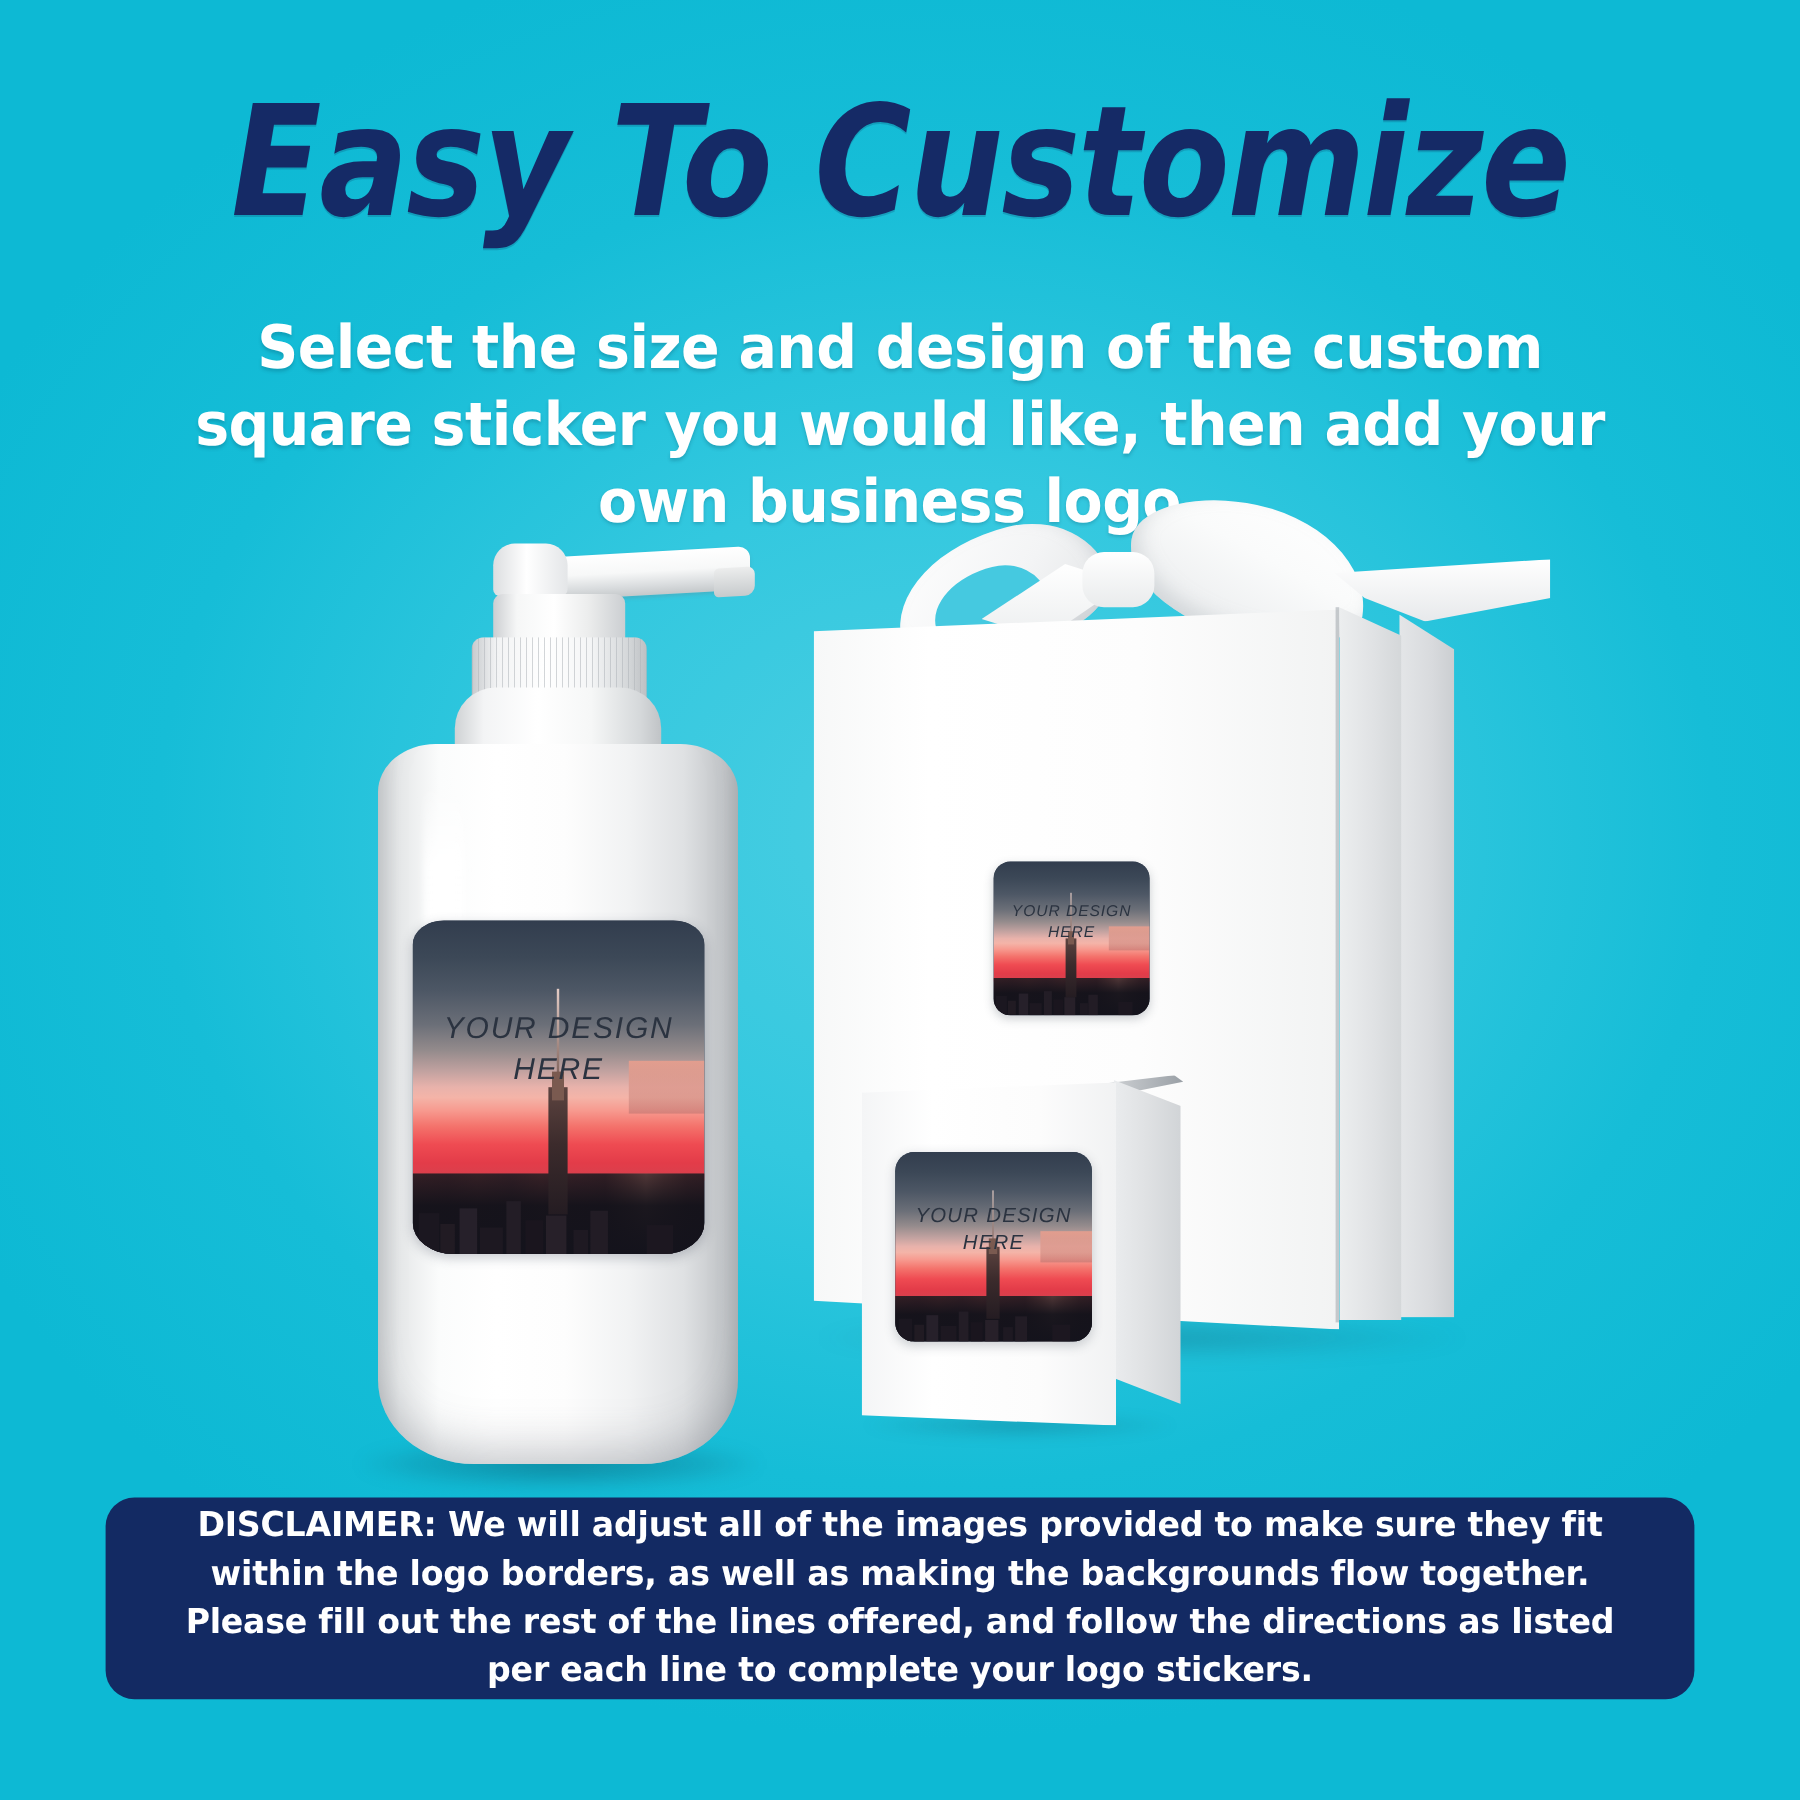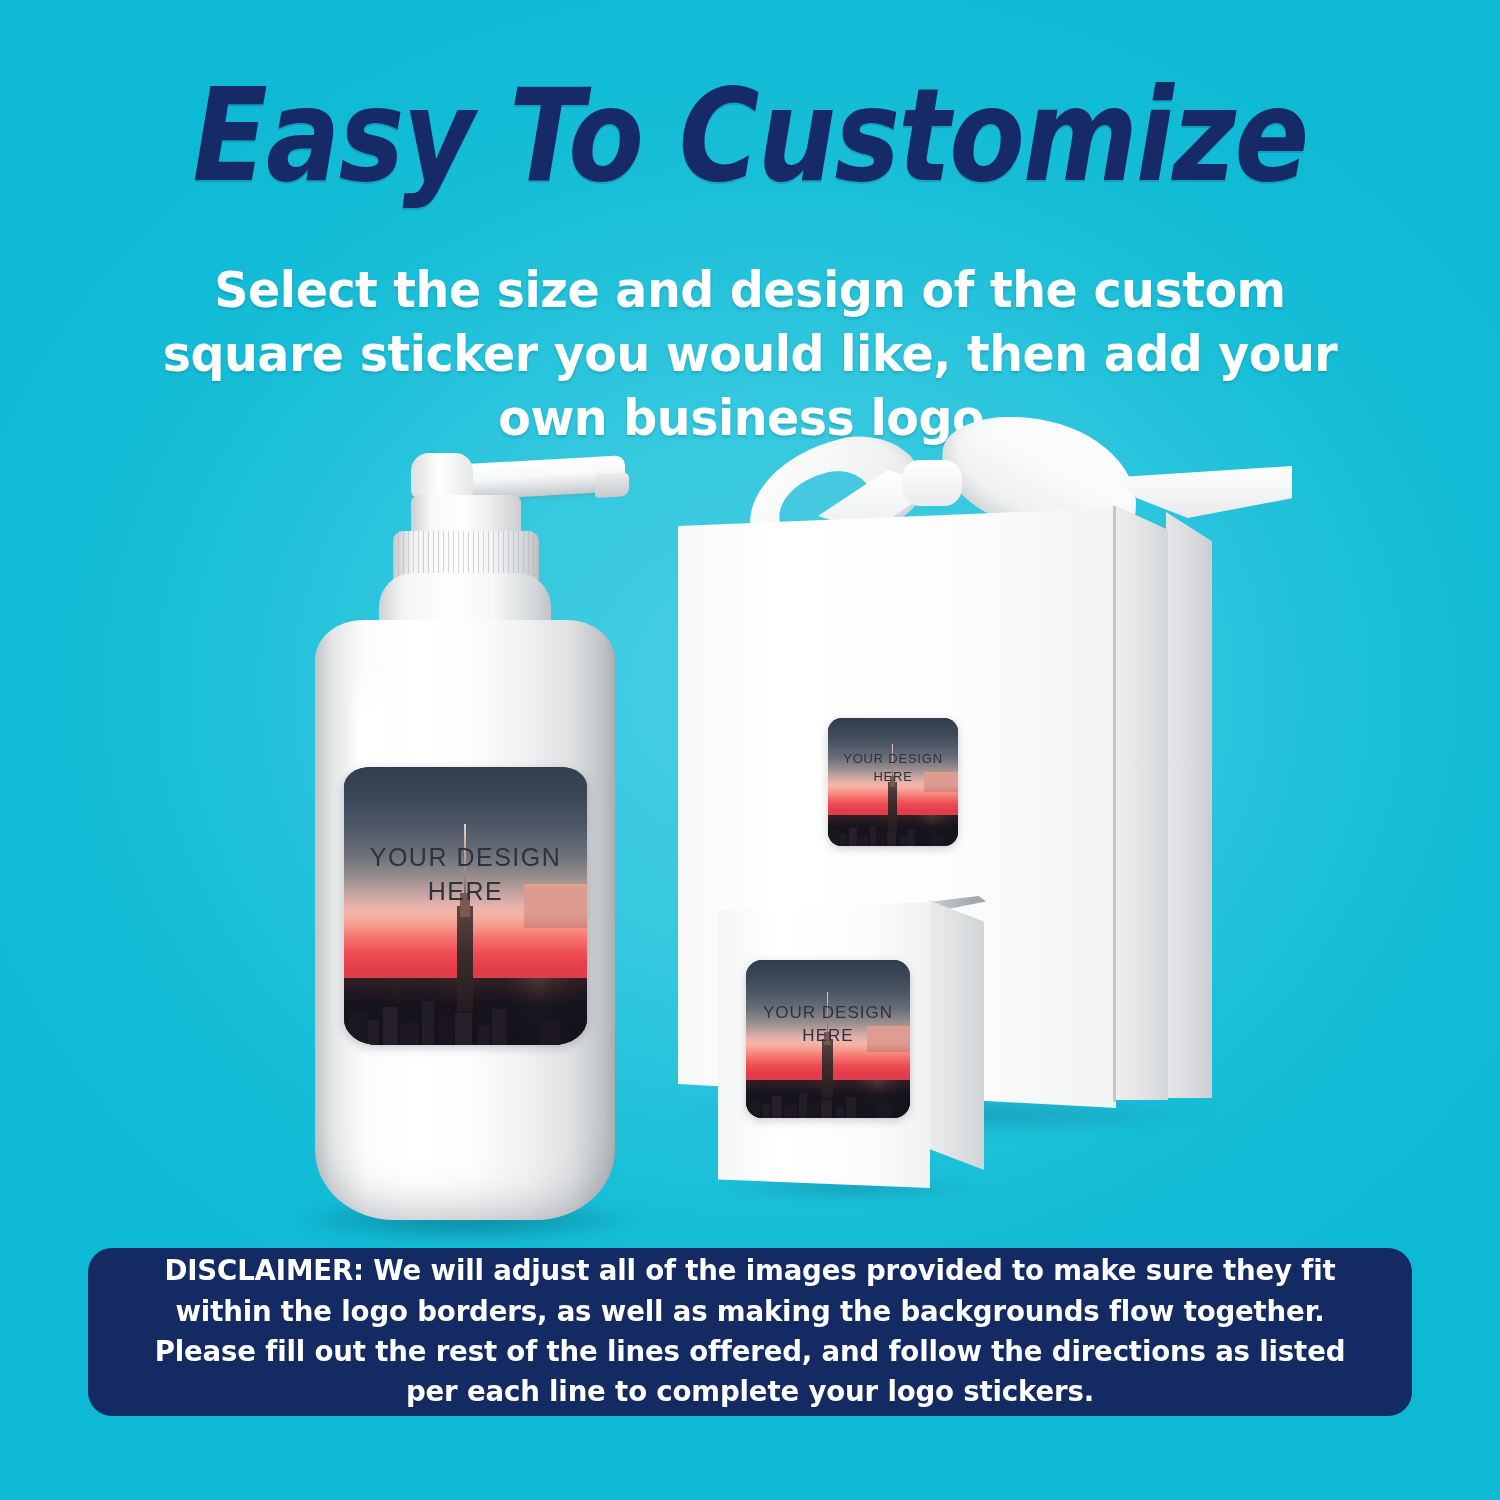--- a/index.html
+++ b/index.html
@@ -41,21 +41,21 @@
     font-family:"DejaVu Sans", sans-serif;
     font-weight:bold;
     font-size:50px;
     line-height:1.28;
     letter-spacing:-.5px;
     transform:scaleX(.95);
     text-shadow:0 2px 3px rgba(0,60,80,.22);
   }
 
   
-  .sticker { position:relative; overflow:hidden; background:#2f3b4c; }
+  .sticker { position:relative; overflow:hidden; background:#2f3b4c;font-style:italic; }
   .sky {
     position:absolute; left:0; right:0; top:0; height:78%;
     background:linear-gradient(to bottom,
       #323d4e 0%,
       #3c4857 14%,
       #4d5765 27%,
       #6b6f78 40%,
       #948b8c 50%,
       #c2a2a0 58%,
       #e8b2ab 64%,

